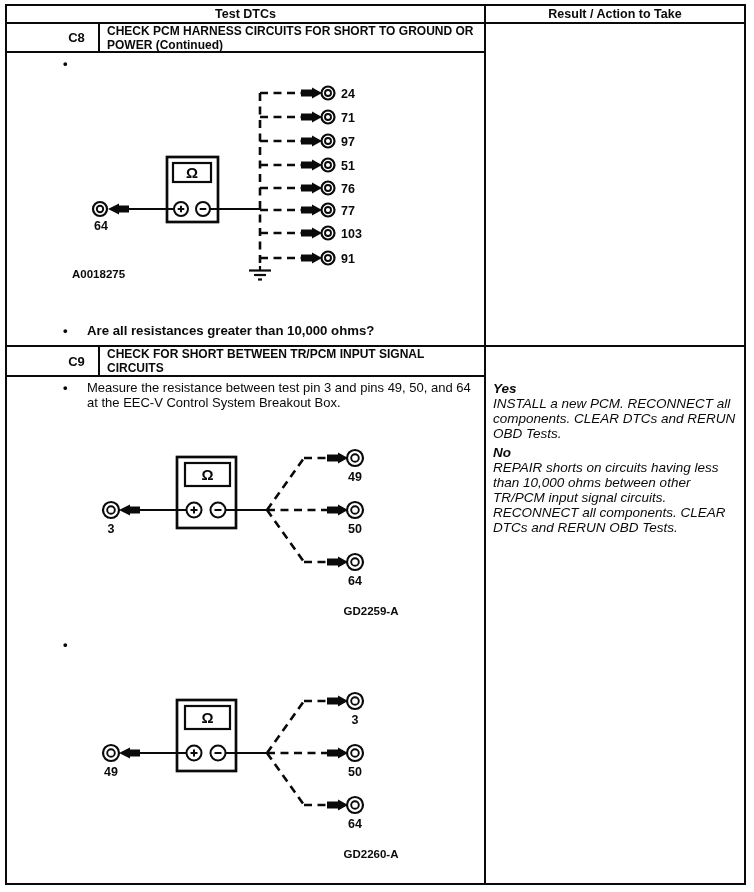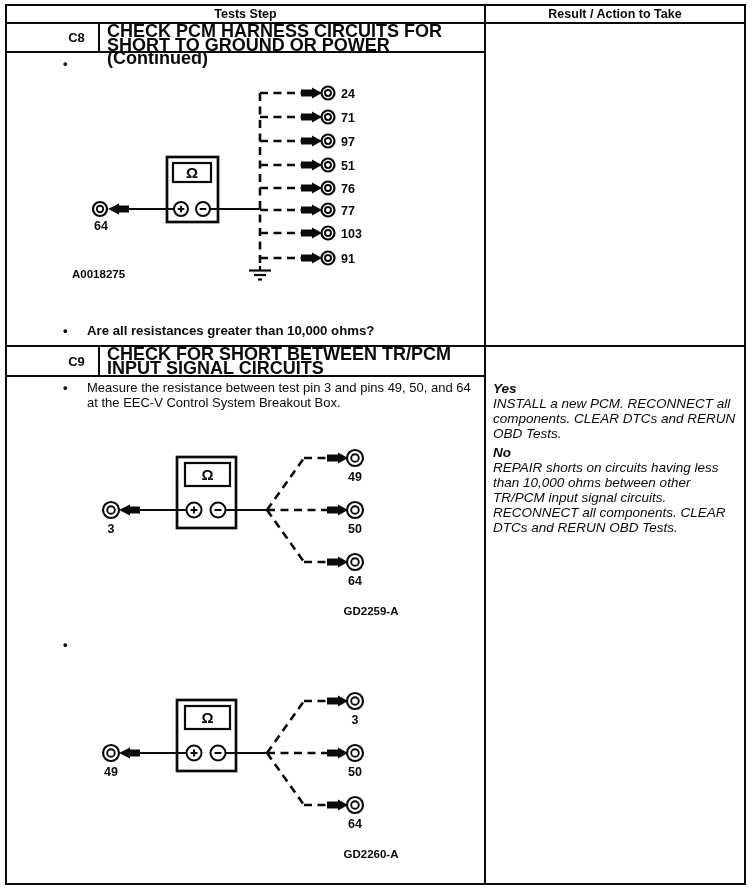--- a/index.html
+++ b/index.html
@@ -11,21 +11,21 @@
     grid-template-columns: 477px 1fr;
     grid-template-rows: 18px 29px 292px 32px auto; }
   .colhdr { border-bottom: 2px solid #0a0a0a; display: flex; align-items: center;
     justify-content: center; font-weight: 700; font-size: 12.5px; }
   .colhdr.right { border-left: 2px solid #0a0a0a; }
   .steprow { display: flex; border-bottom: 2px solid #0a0a0a; padding-left: 48px; }
   .steprow.c9 { border-top: 2px solid #0a0a0a; }
   .stepid { width: 45px; flex: 0 0 45px; border-right: 2px solid #0a0a0a;
     display: flex; align-items: center; justify-content: center;
     font-weight: 700; font-size: 13px; }
-  .steptitle { flex: 1; padding: 1px 6px 0 7px; font-weight: 700; font-size: 18px;
+  .steptitle { flex: 1; padding: 1px 6px 0 7px; font-weight: 700; font-size: 12px;
     line-height: 13.5px; }
   .stepbody { display: flex; flex-direction: column; }
   .rcell { grid-column: 2; border-left: 2px solid #0a0a0a; }
   .rcell.c8 { grid-row: 2 / 4; }
   .rcell.c9 { grid-row: 4 / 6; border-top: 2px solid #0a0a0a;
     padding: 34px 8px 0 7px; font-size: 13.5px; line-height: 15px; font-style: italic; }
   .anslbl { font-weight: 700; }
   .anstxt { margin: 0; }
   .bullet-row { display: flex; padding: 4px 0 0 56px; font-size: 13px;
     line-height: 14.6px; }
@@ -52,21 +52,21 @@
   .ohm   { font: 700 15px "Liberation Sans", sans-serif; fill: #0a0a0a;
     text-anchor: middle; }
 </style>
 </head>
 <body>
 
 <div class="doc">
   <div class="grid">
 
     <div class="colhdr">
-      <span>Tests Step</span>
+      <span>Test DTCs</span>
     </div>
     <div class="colhdr right">
       <span>Result / Action to Take</span>
     </div>
 
     <div class="steprow">
       <div class="stepid">C8</div>
       <div class="steptitle">CHECK PCM HARNESS CIRCUITS FOR SHORT TO GROUND OR POWER (Continued)</div>
     </div>
 

